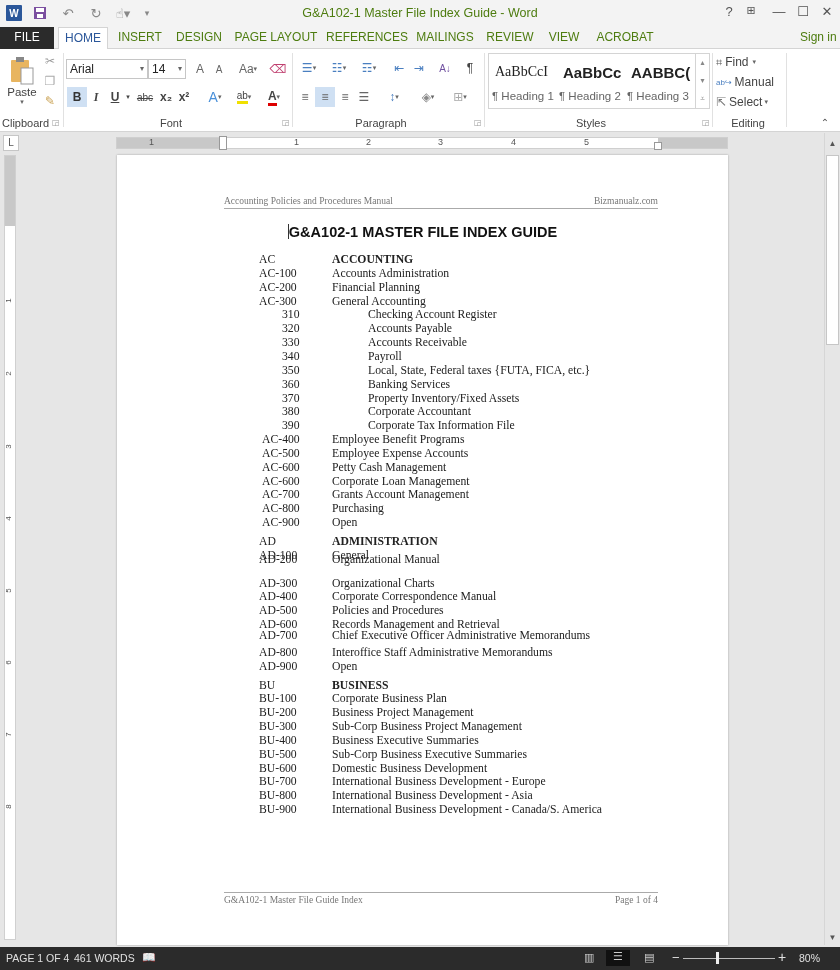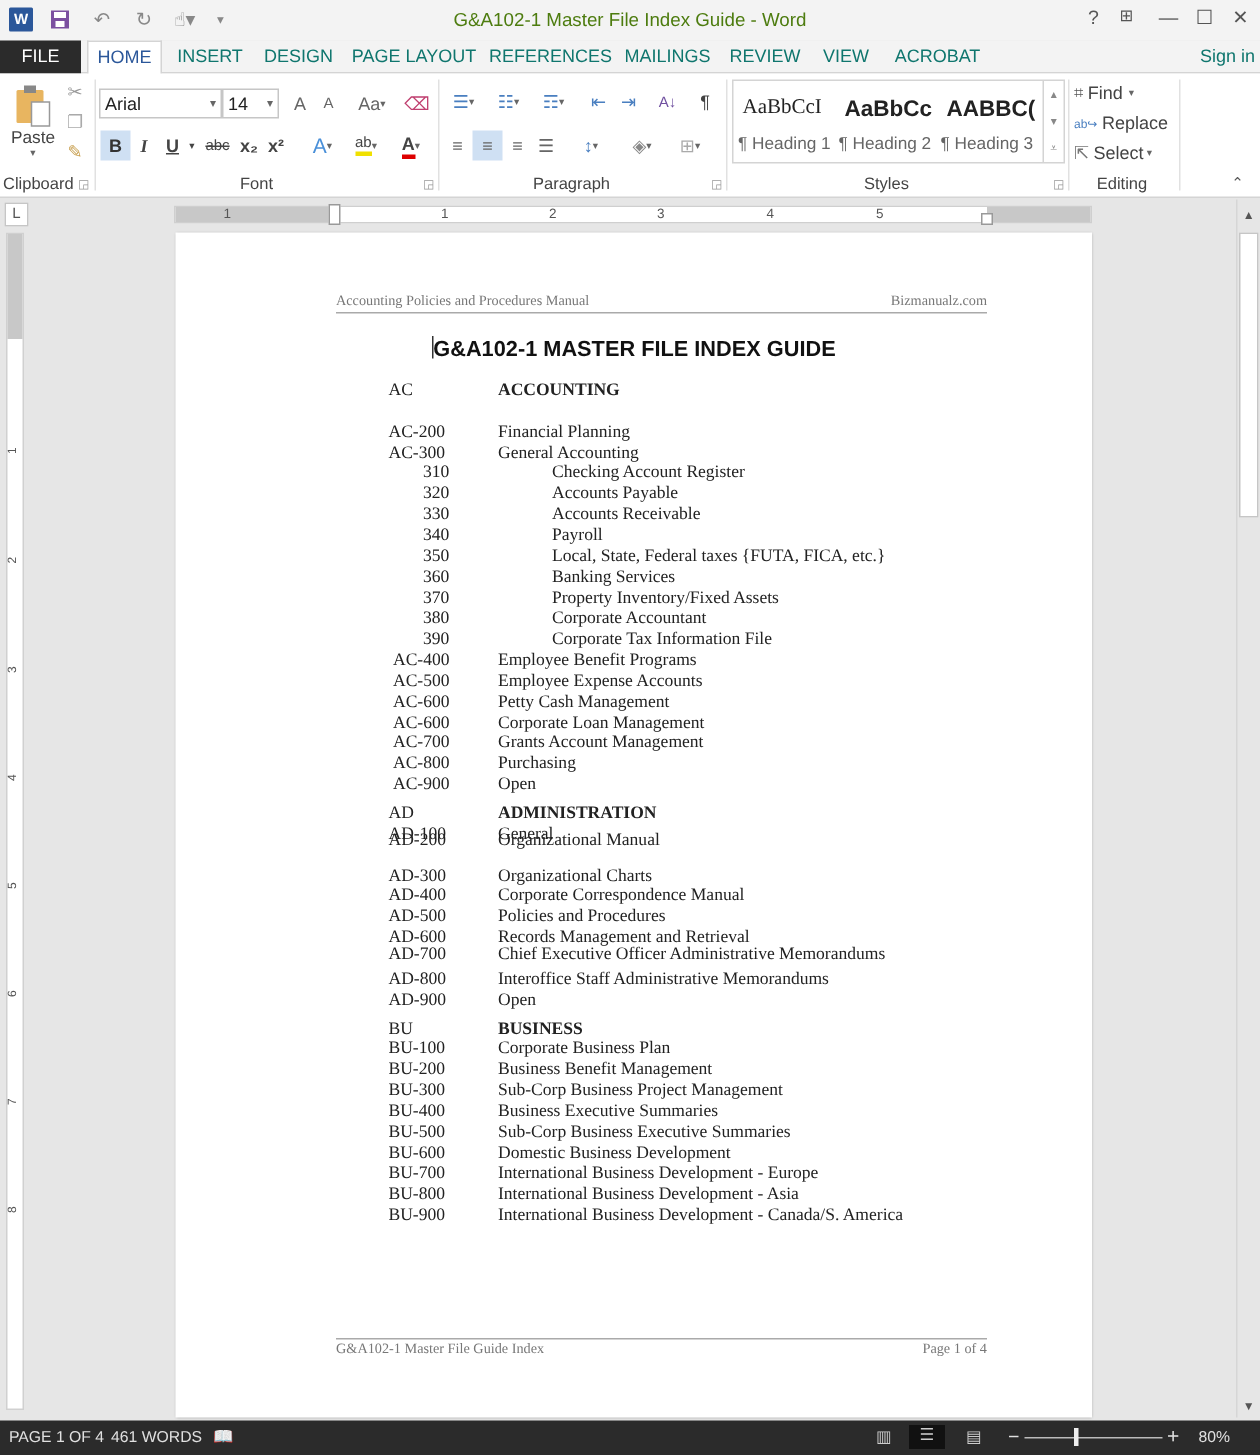--- a/index.html
+++ b/index.html
@@ -6,21 +6,21 @@
   html, body { width: 840px; height: 970px; overflow: hidden; background: #e6e6e6; font-family: "Liberation Sans", "DejaVu Sans", sans-serif; font-size: 12px; color: #444; }
 
   
   #titlebar { position: absolute; left: 0; top: 0; width: 840px; height: 27px; background: #f3f3f3; }
   #titlebar .title { position: absolute; left: 0; right: 0; top: 6px; text-align: center; font-size: 12.5px; color: #4d7c0f; }
   .qat-icon { position: absolute; top: 5px; height: 16px; display: flex; align-items: center; justify-content: center; font-size: 13px; color: #888; }
   .win-ctrl { position: absolute; top: 4px; width: 22px; height: 18px; text-align: center; font-size: 13px; color: #555; }
 
   
   #tabbar { position: absolute; left: 0; top: 27px; width: 840px; height: 22px; background: #f3f3f3; border-bottom: 1px solid #d4d4d4; }
-  .tab { position: absolute; top: 0; height: 22px; line-height: 20px; font-size: 12px; color: #0f766e; text-align: center; }
+  .tab { position: absolute; top: 0; height: 22px; line-height: 20px; font-size: 12px; color: #4d7c0f; text-align: center; }
   .tab.file { background: #2b2b2b; color: #fff; left: 0; width: 54px; }
   .tab.active { background: #fff; color: #2b579a; border: 1px solid #d4d4d4; border-bottom: 1px solid #fff; height: 23px; }
 
   
   #ribbon { position: absolute; left: 0; top: 49px; width: 840px; height: 83px; background: #fff; border-bottom: 1px solid #d4d4d4; }
   .group-label { position: absolute; bottom: 2px; font-size: 11px; color: #444; text-align: center; }
   .group-sep { position: absolute; top: 4px; width: 1px; height: 74px; background: #e1e1e1; }
   .launcher { position: absolute; bottom: 4px; font-size: 8px; color: #999; }
   .rb-btn { position: absolute; display: flex; align-items: center; justify-content: center; font-size: 12px; color: #444; }
   .combo { position: absolute; height: 20px; border: 1px solid #c6c6c6; background: #fff; font-size: 12px; line-height: 18px; padding-left: 3px; color: #222; }
@@ -188,21 +188,21 @@
   <div class="launcher" style="left:702px;">◲</div>
   <div class="group-sep" style="left:712px;"></div>
 
   <div class="rb-btn" style="left:716px;top:4px;width:60px;height:18px;justify-content:flex-start;">
     <span style="color:#555;font-size:11px;margin-right:3px;">⌗</span>
       <span>Find</span>
       <span style="font-size:7px;color:#666;margin-left:4px;">▾</span>
   </div>
   <div class="rb-btn" style="left:716px;top:24px;width:64px;height:18px;justify-content:flex-start;">
     <span style="color:#4a7fc0;font-size:8px;margin-right:3px;">ab↪</span>
-      <span>Replace</span>
+      <span>Manual</span>
   </div>
   <div class="rb-btn" style="left:716px;top:44px;width:62px;height:18px;justify-content:flex-start;">
     <span style="color:#777;margin-right:3px;">⇱</span>
       <span>Select</span>
       <span style="font-size:7px;color:#666;margin-left:2px;">▾</span>
   </div>
   <div class="group-label" style="left:716px;width:64px;">Editing</div>
   <div class="group-sep" style="left:786px;"></div>
   <div class="rb-btn" style="left:818px;top:66px;width:14px;height:14px;font-size:10px;color:#555;">⌃</div>
 </div>
@@ -244,20 +244,24 @@
 
   <div class="row bold" style="top:98px;left:0;width:611px;">
     <span class="code" style="left:142px;font-weight:normal;">AC</span>
     <span class="desc" style="left:215px;">ACCOUNTING</span>
   </div>
   <div id="ac-rows"></div>
 
   <div class="hdr-line" style="top:737px;"></div>
   <div class="hdr-text" style="left:107px;top:740px;">G&amp;A102-1 Master File Guide Index</div>
   <div class="hdr-text" style="right:70px;top:740px;">Page 1 of 4</div>
+<div class="row" style="top: 111.85px; left: 0px; width: 611px;">
+      <span class="code" style="left:142px;">AC-100</span>
+      <span class="desc" style="left:215px;">Accounts Administration</span>
+    </div>
     <div class="row" style="top: 125.7px; left: 0px; width: 611px;">
       <span class="code" style="left:142px;">AC-200</span>
       <span class="desc" style="left:215px;">Financial Planning</span>
     </div>
     <div class="row" style="top: 139.55px; left: 0px; width: 611px;">
       <span class="code" style="left:142px;">AC-300</span>
       <span class="desc" style="left:215px;">General Accounting</span>
     </div>
     <div class="row" style="top: 153.4px; left: 0px; width: 611px;">
       <span class="code" style="left:165px;">310</span>
@@ -366,21 +370,21 @@
     <div class="row bold" style="top: 523.5px; left: 0px; width: 611px;">
       <span class="code" style="left:142px;font-weight:normal;">BU</span>
       <span class="desc" style="left:215px;">BUSINESS</span>
     </div>
     <div class="row" style="top: 537.35px; left: 0px; width: 611px;">
       <span class="code" style="left:142px;">BU-100</span>
       <span class="desc" style="left:215px;">Corporate Business Plan</span>
     </div>
     <div class="row" style="top: 551.2px; left: 0px; width: 611px;">
       <span class="code" style="left:142px;">BU-200</span>
-      <span class="desc" style="left:215px;">Business Benefit Management</span>
+      <span class="desc" style="left:215px;">Business Project Management</span>
     </div>
     <div class="row" style="top: 565.05px; left: 0px; width: 611px;">
       <span class="code" style="left:142px;">BU-300</span>
       <span class="desc" style="left:215px;">Sub-Corp Business Project Management</span>
     </div>
     <div class="row" style="top: 578.9px; left: 0px; width: 611px;">
       <span class="code" style="left:142px;">BU-400</span>
       <span class="desc" style="left:215px;">Business Executive Summaries</span>
     </div>
     <div class="row" style="top: 592.75px; left: 0px; width: 611px;">

